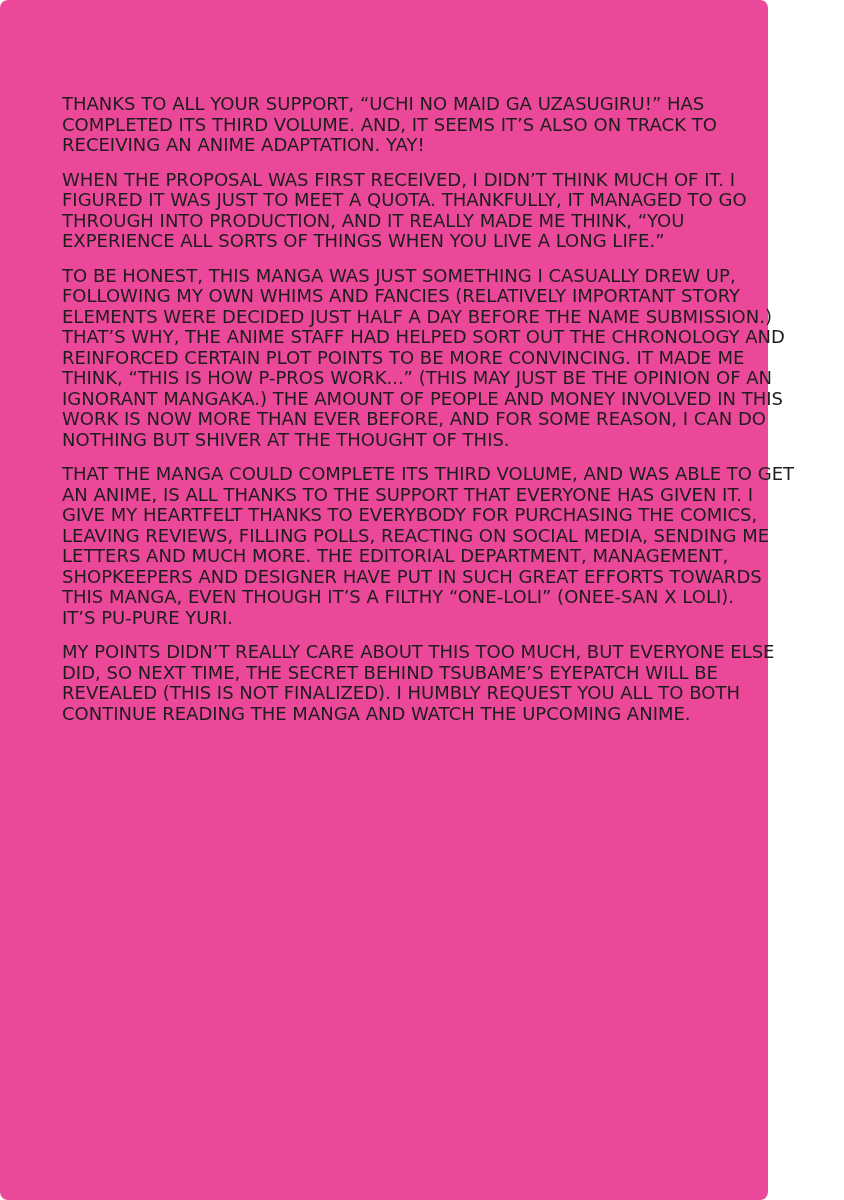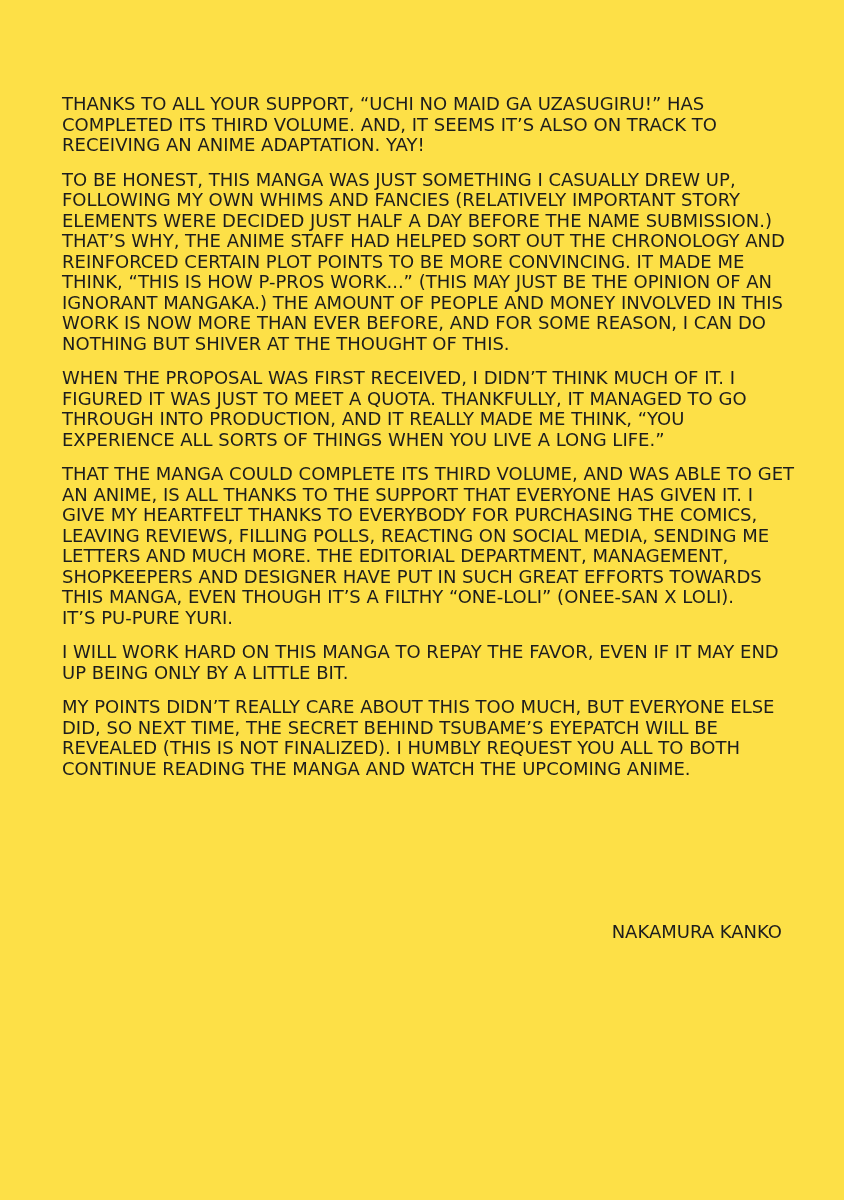--- a/index.html
+++ b/index.html
@@ -11,23 +11,24 @@
     width: 844px;
     height: 1200px;
     overflow: hidden;
     position: relative;
     font-family: "DejaVu Sans", sans-serif;
   }
   .page {
     position: absolute;
     left: 0;
     top: 0;
-    width: 844px;
+    width: 768px;
     height: 1200px;
-    background: #fde047;
+    background: #ec4899;
+    border-radius: 8px;
   }
   .afterword-text {
     position: absolute;
     left: 62px;
     top: 94px;
     width: 748px;
     color: #1d1d1d;
   }
   .para {
     font-size: 18px;
@@ -47,42 +48,39 @@
   }
 </style>
 </head>
 <body>
 
 <div class="page">
   <div class="afterword-text">
     <div class="para">THANKS TO ALL YOUR SUPPORT, “UCHI NO MAID GA UZASUGIRU!” HAS
 COMPLETED ITS THIRD VOLUME. AND, IT SEEMS IT’S ALSO ON TRACK TO
 RECEIVING AN ANIME ADAPTATION. YAY!</div>
+    <div class="para">WHEN THE PROPOSAL WAS FIRST RECEIVED, I DIDN’T THINK MUCH OF IT. I
+FIGURED IT WAS JUST TO MEET A QUOTA. THANKFULLY, IT MANAGED TO GO
+THROUGH INTO PRODUCTION, AND IT REALLY MADE ME THINK, “YOU
+EXPERIENCE ALL SORTS OF THINGS WHEN YOU LIVE A LONG LIFE.”</div>
     <div class="para">TO BE HONEST, THIS MANGA WAS JUST SOMETHING I CASUALLY DREW UP,
 FOLLOWING MY OWN WHIMS AND FANCIES (RELATIVELY IMPORTANT STORY
 ELEMENTS WERE DECIDED JUST HALF A DAY BEFORE THE NAME SUBMISSION.)
 THAT’S WHY, THE ANIME STAFF HAD HELPED SORT OUT THE CHRONOLOGY AND
 REINFORCED CERTAIN PLOT POINTS TO BE MORE CONVINCING. IT MADE ME
 THINK, “THIS IS HOW P-PROS WORK...” (THIS MAY JUST BE THE OPINION OF AN
 IGNORANT MANGAKA.) THE AMOUNT OF PEOPLE AND MONEY INVOLVED IN THIS
 WORK IS NOW MORE THAN EVER BEFORE, AND FOR SOME REASON, I CAN DO
 NOTHING BUT SHIVER AT THE THOUGHT OF THIS.</div>
-    <div class="para">WHEN THE PROPOSAL WAS FIRST RECEIVED, I DIDN’T THINK MUCH OF IT. I
-FIGURED IT WAS JUST TO MEET A QUOTA. THANKFULLY, IT MANAGED TO GO
-THROUGH INTO PRODUCTION, AND IT REALLY MADE ME THINK, “YOU
-EXPERIENCE ALL SORTS OF THINGS WHEN YOU LIVE A LONG LIFE.”</div>
     <div class="para">THAT THE MANGA COULD COMPLETE ITS THIRD VOLUME, AND WAS ABLE TO GET
 AN ANIME, IS ALL THANKS TO THE SUPPORT THAT EVERYONE HAS GIVEN IT. I
 GIVE MY HEARTFELT THANKS TO EVERYBODY FOR PURCHASING THE COMICS,
 LEAVING REVIEWS, FILLING POLLS, REACTING ON SOCIAL MEDIA, SENDING ME
 LETTERS AND MUCH MORE. THE EDITORIAL DEPARTMENT, MANAGEMENT,
 SHOPKEEPERS AND DESIGNER HAVE PUT IN SUCH GREAT EFFORTS TOWARDS
 THIS MANGA, EVEN THOUGH IT’S A FILTHY “ONE-LOLI” (ONEE-SAN X LOLI).
 IT’S PU-PURE YURI.</div>
-    <div class="para">I WILL WORK HARD ON THIS MANGA TO REPAY THE FAVOR, EVEN IF IT MAY END
-UP BEING ONLY BY A LITTLE BIT.</div>
     <div class="para">MY POINTS DIDN’T REALLY CARE ABOUT THIS TOO MUCH, BUT EVERYONE ELSE
 DID, SO NEXT TIME, THE SECRET BEHIND TSUBAME’S EYEPATCH WILL BE
 REVEALED (THIS IS NOT FINALIZED). I HUMBLY REQUEST YOU ALL TO BOTH
 CONTINUE READING THE MANGA AND WATCH THE UPCOMING ANIME.</div>
-    <div class="signature">NAKAMURA KANKO</div>
   </div>
 </div>
 
 </body></html>

